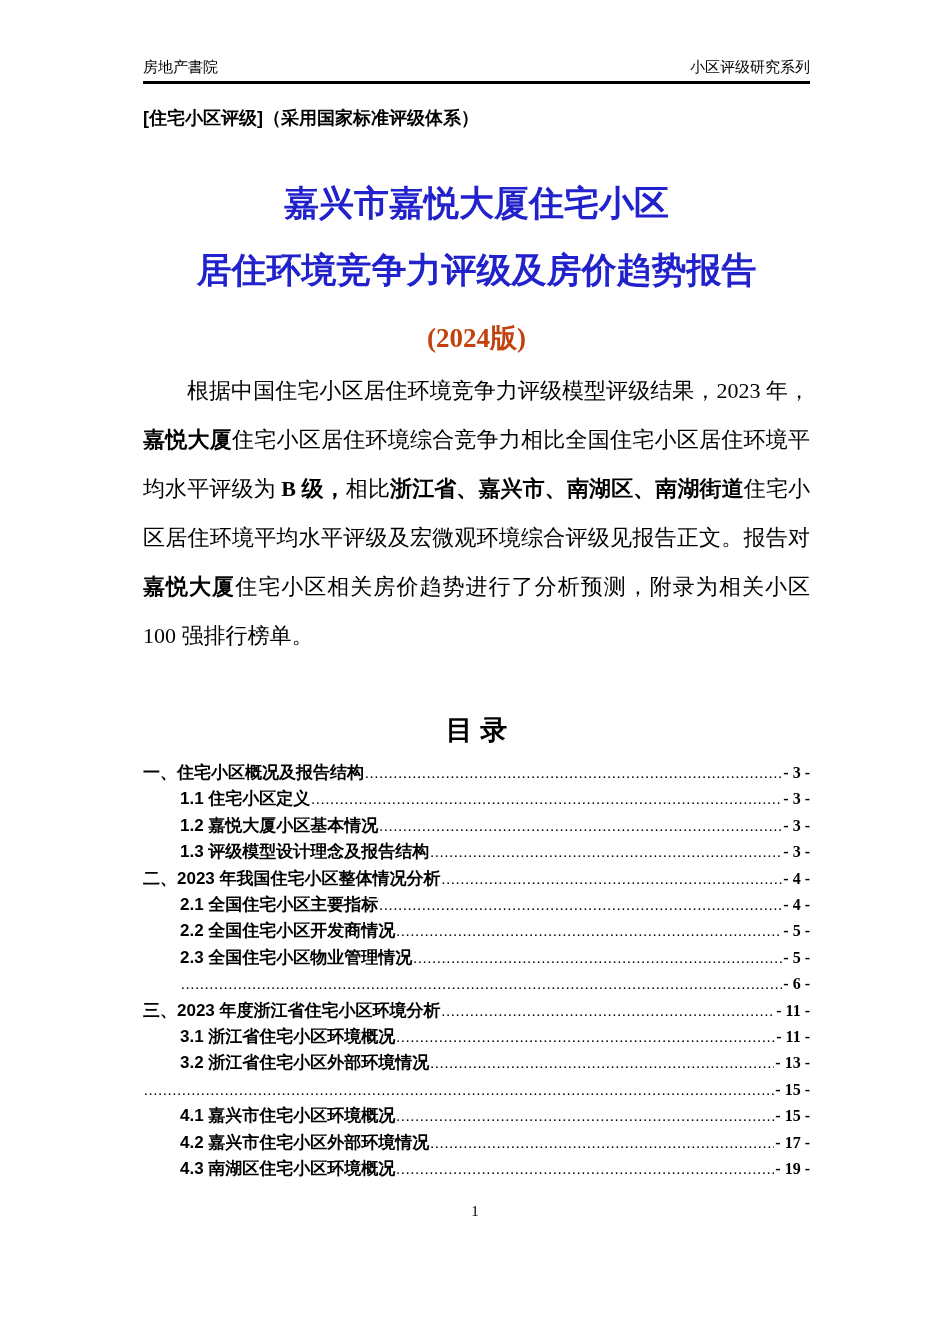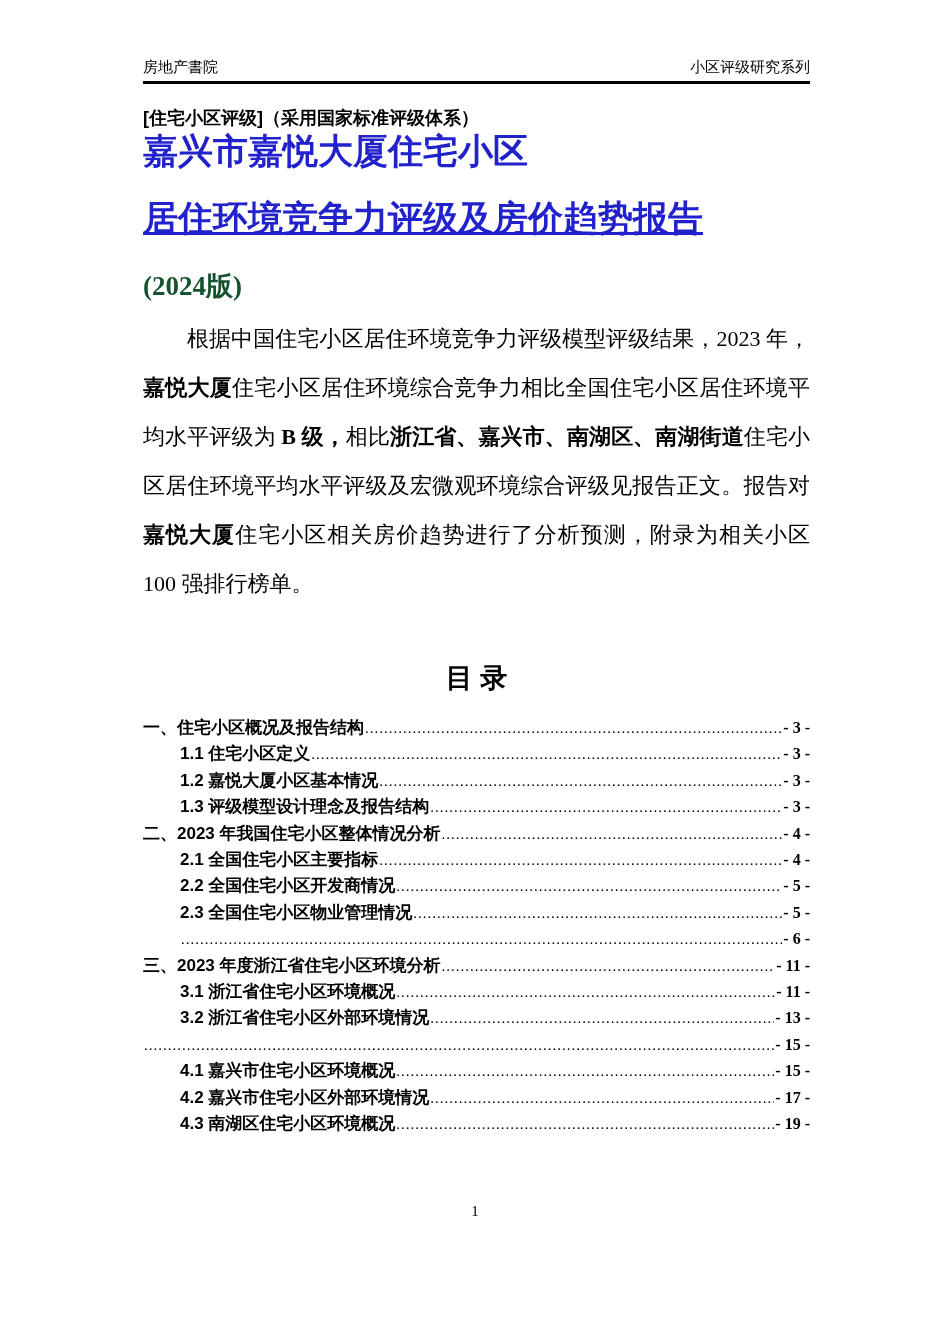--- a/index.html
+++ b/index.html
@@ -33,20 +33,22 @@
   
   .subtitle {
     margin-top: 22px;
     font-family: "Liberation Sans", sans-serif;
     font-weight: bold;
     font-size: 18px;
     line-height: 24px;
   }
   
   .title-block {
+    text-align: center;
+    margin-top: 52px;
   }
   .title-line {
     font-family: "Liberation Serif", serif;
     font-weight: bold;
     font-size: 35px;
     line-height: 44px;
     margin: 0 0 23px 0;
   }
   .edition {
     font-family: "Liberation Serif", serif;
@@ -69,21 +71,21 @@
     margin: 11px 0 0 0;
     font-size: 22px;
     line-height: 49px;
     text-align: justify;
     text-indent: 2em;
   }
   .abstract-paragraph .bold { font-weight: bold; }
   
   .toc-heading { margin-top: 53px; }
   .toc-list {
-    margin-top: 20px;
+    margin-top: 13px;
     font-family: "Liberation Sans", sans-serif;
     font-weight: bold;
     font-size: 17px;
   }
   .toc-row {
     display: flex;
     align-items: baseline;
     line-height: 25.4px;
     white-space: nowrap;
   }
@@ -122,22 +124,22 @@
 
   <header class="doc-header">
     <span>房地产書院</span>
     <span>小区评级研究系列</span>
   </header>
 
   <div class="subtitle">[住宅小区评级]（采用国家标准评级体系）</div>
 
   <div class="title-block">
     <h1 class="title-line title-blue" style="color: rgb(34, 34, 204);">嘉兴市嘉悦大厦住宅小区</h1>
-    <h1 class="title-line title-blue" style="color: rgb(34, 34, 204); text-decoration: underline;">居住环境竞争力评级及房价趋势报告</h1>
-    <div class="edition title-blue" style="color: #14532d;">(2024版)</div>
+    <h1 class="title-line title-blue" style="color: rgb(34, 34, 204);">居住环境竞争力评级及房价趋势报告</h1>
+    <div class="edition title-blue" style="color: #c2410c;">(2024版)</div>
   </div>
 
 
   <p class="abstract-paragraph"><span class="">根据中国住宅小区居住环境竞争力评级模型评级结果，2023 年，</span><span class="bold">嘉悦大厦</span><span class="">住宅小区居住环境综合竞争力相比全国住宅小区居住环境平均水平评级为 </span><span class="bold">B 级，</span><span class="">相比</span><span class="bold">浙江省、嘉兴市、南湖区、南湖街道</span><span class="">住宅小区居住环境平均水平评级及宏微观环境综合评级见报告正文。报告对</span><span class="bold">嘉悦大厦</span><span class="">住宅小区相关房价趋势进行了分析预测，附录为相关小区 100 强排行榜单。</span></p>
 
   <h2 class="section-heading toc-heading">目 录</h2>
 
   <nav class="toc-list">
       <div class="toc-row level1">
         <span class="toc-entry-text">一、住宅小区概况及报告结构</span>

